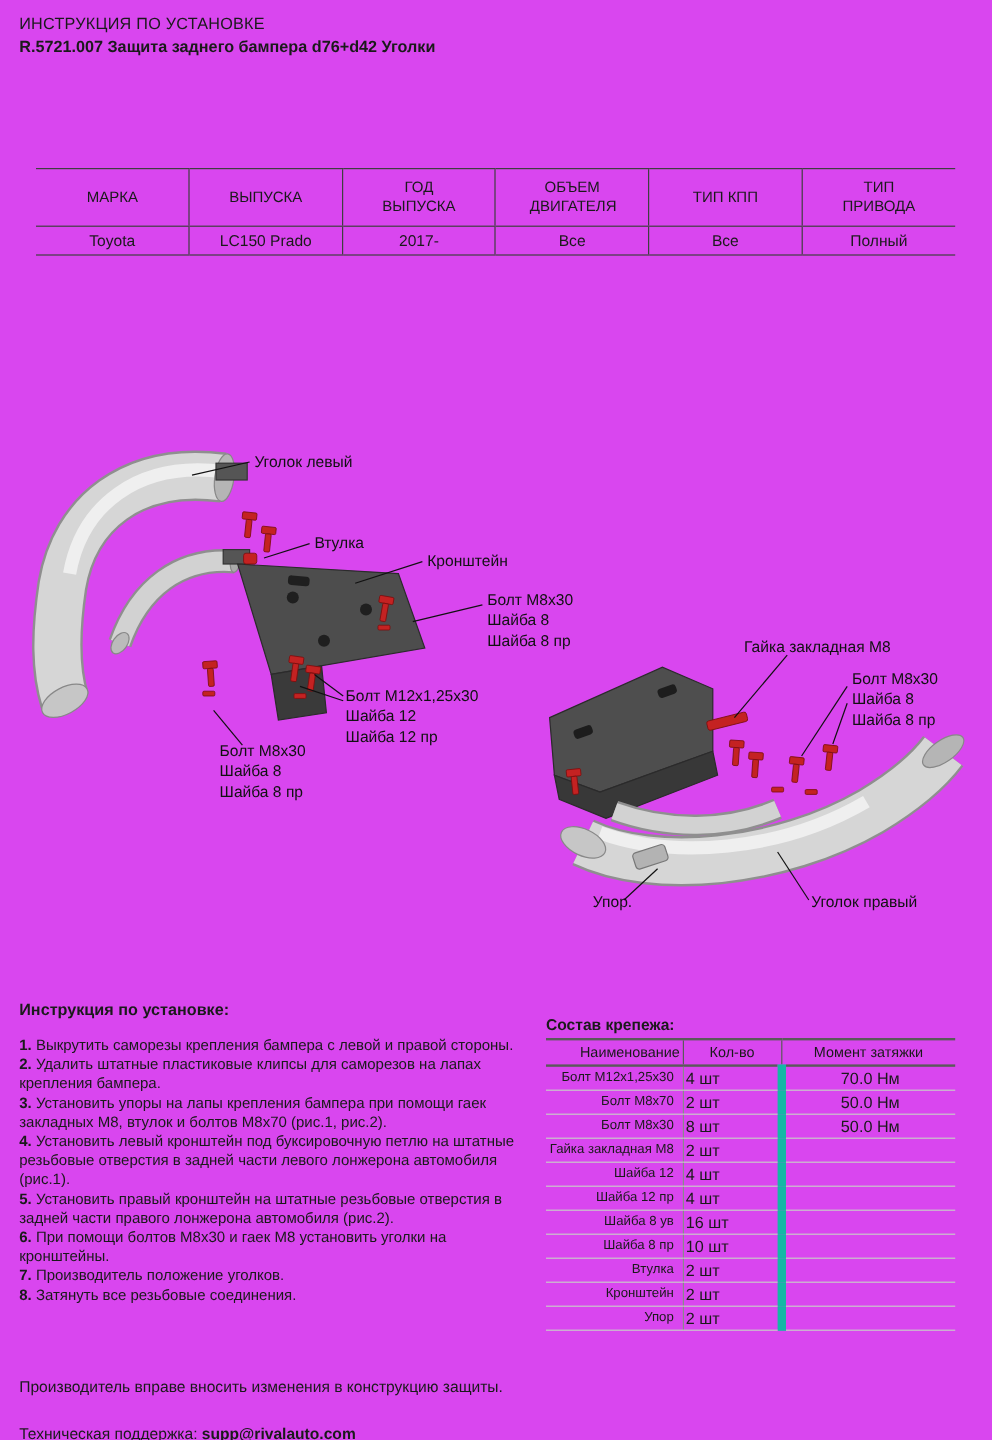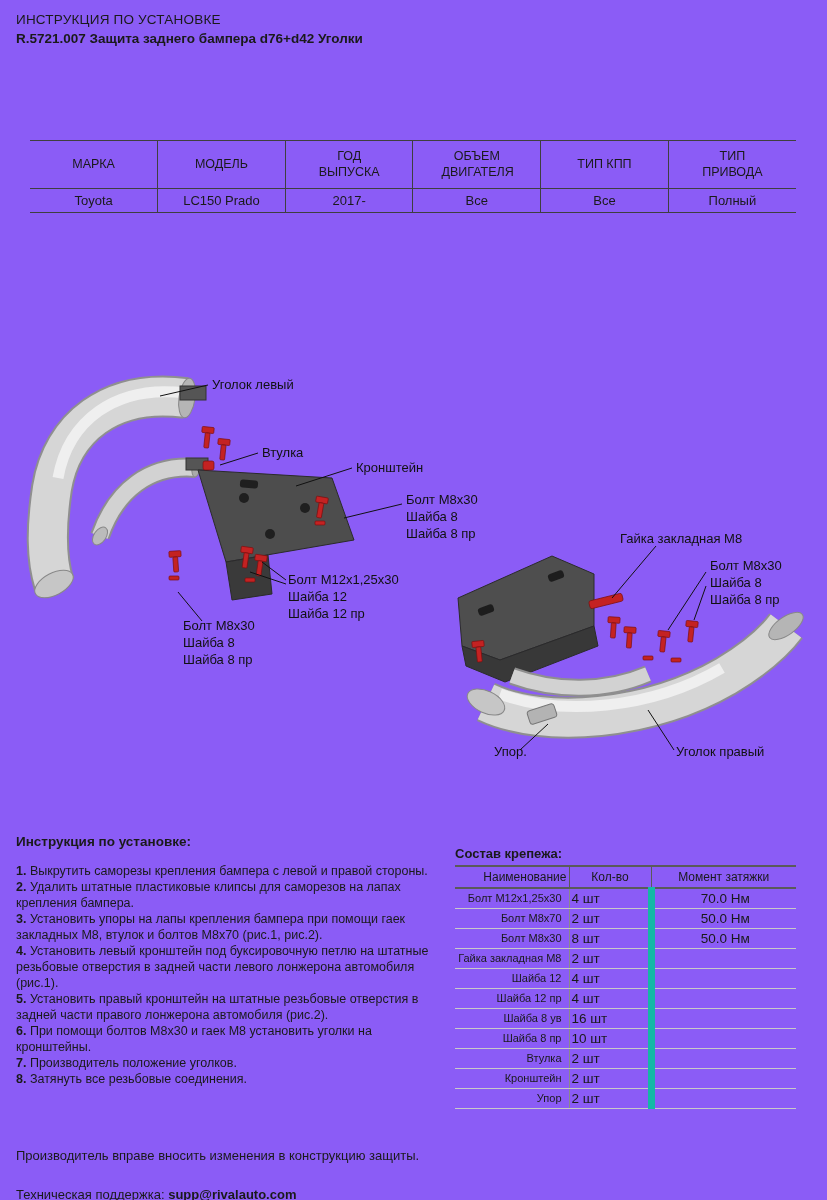--- a/index.html
+++ b/index.html
@@ -1,18 +1,18 @@
 <!DOCTYPE html>
 <html><head>
 <meta charset="utf-8">
 <style>
   * { margin:0; padding:0; box-sizing:border-box; }
   html,body { background:#ffffff; }
   body { font-family:"Liberation Sans", sans-serif; color:#1a1a1a; }
-  .page { position:relative; width:827px; height:1200px; background:#8b5cf6; overflow:hidden; margin:0 auto; }
+  .page { position:relative; width:827px; height:1200px; background:#d946ef; overflow:hidden; margin:0 auto; }
 
   
   .doc-header { position:absolute; left:16px; top:12px; }
   .doc-title { font-size:13.5px; letter-spacing:.2px; }
   .doc-subtitle { font-size:13.5px; font-weight:bold; margin-top:4px; }
 
   
   .spec-table { position:absolute; left:30px; top:140px; width:766px; border-collapse:collapse; table-layout:fixed; }
   .spec-table th, .spec-table td { text-align:center; vertical-align:middle; font-weight:normal; }
   .spec-table th { font-size:12.5px; height:48px; padding:4px 28px; border-top:1px solid #3f3f3f; border-bottom:1px solid #3f3f3f; line-height:1.25; }
@@ -55,21 +55,21 @@
 
   <div class="doc-header">
     <div class="doc-title">ИНСТРУКЦИЯ ПО УСТАНОВКЕ</div>
     <div class="doc-subtitle">R.5721.007 Защита заднего бампера d76+d42 Уголки</div>
   </div>
 
   <table class="spec-table">
     <thead>
       <tr>
         <th>МАРКА</th>
-        <th>МОДЕЛЬ</th>
+        <th>ВЫПУСКА</th>
         <th>ГОД ВЫПУСКА</th>
         <th>ОБЪЕМ ДВИГАТЕЛЯ</th>
         <th>ТИП КПП</th>
         <th>ТИП ПРИВОДА</th>
       </tr>
     </thead>
     <tbody>
       <tr>
         <td>Toyota</td>
         <td>LC150 Prado</td>

